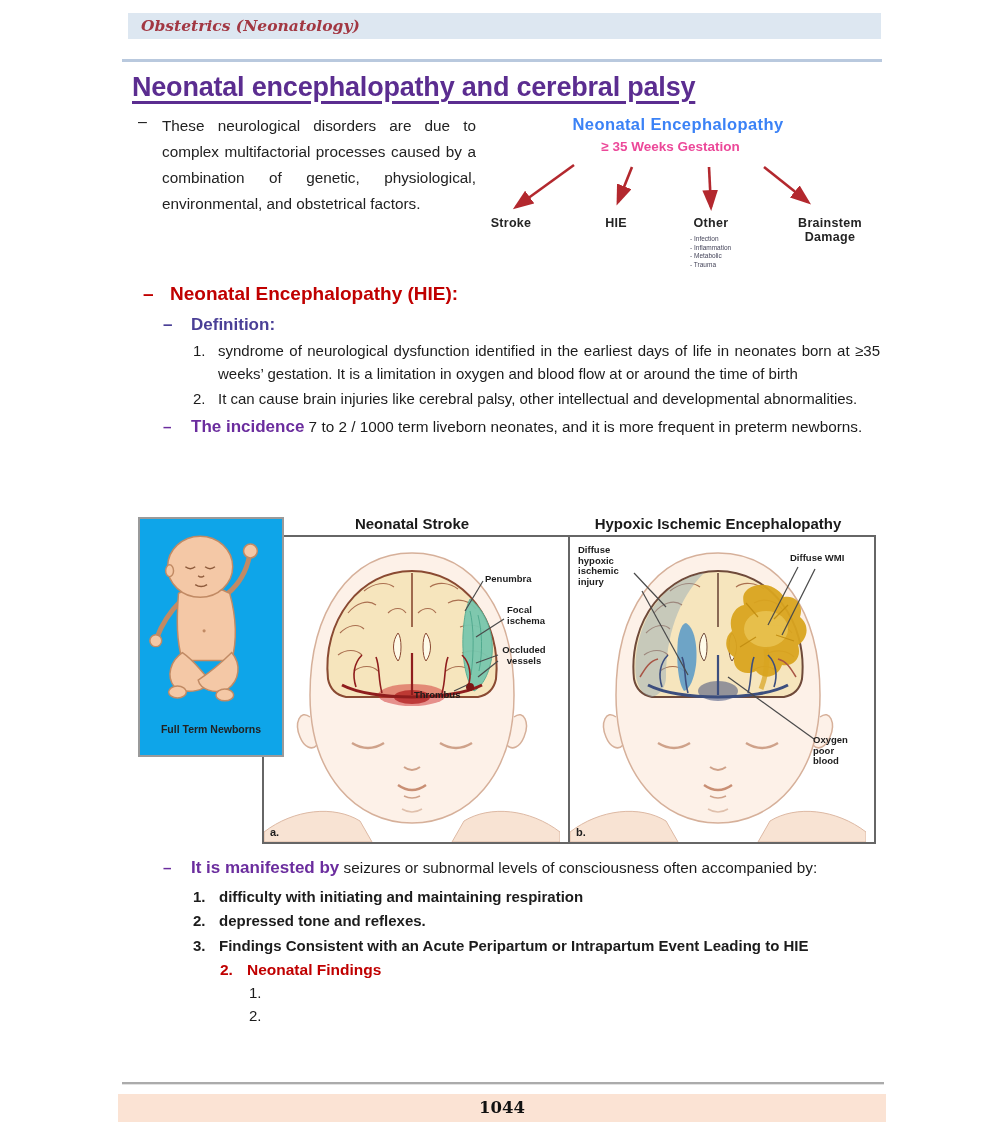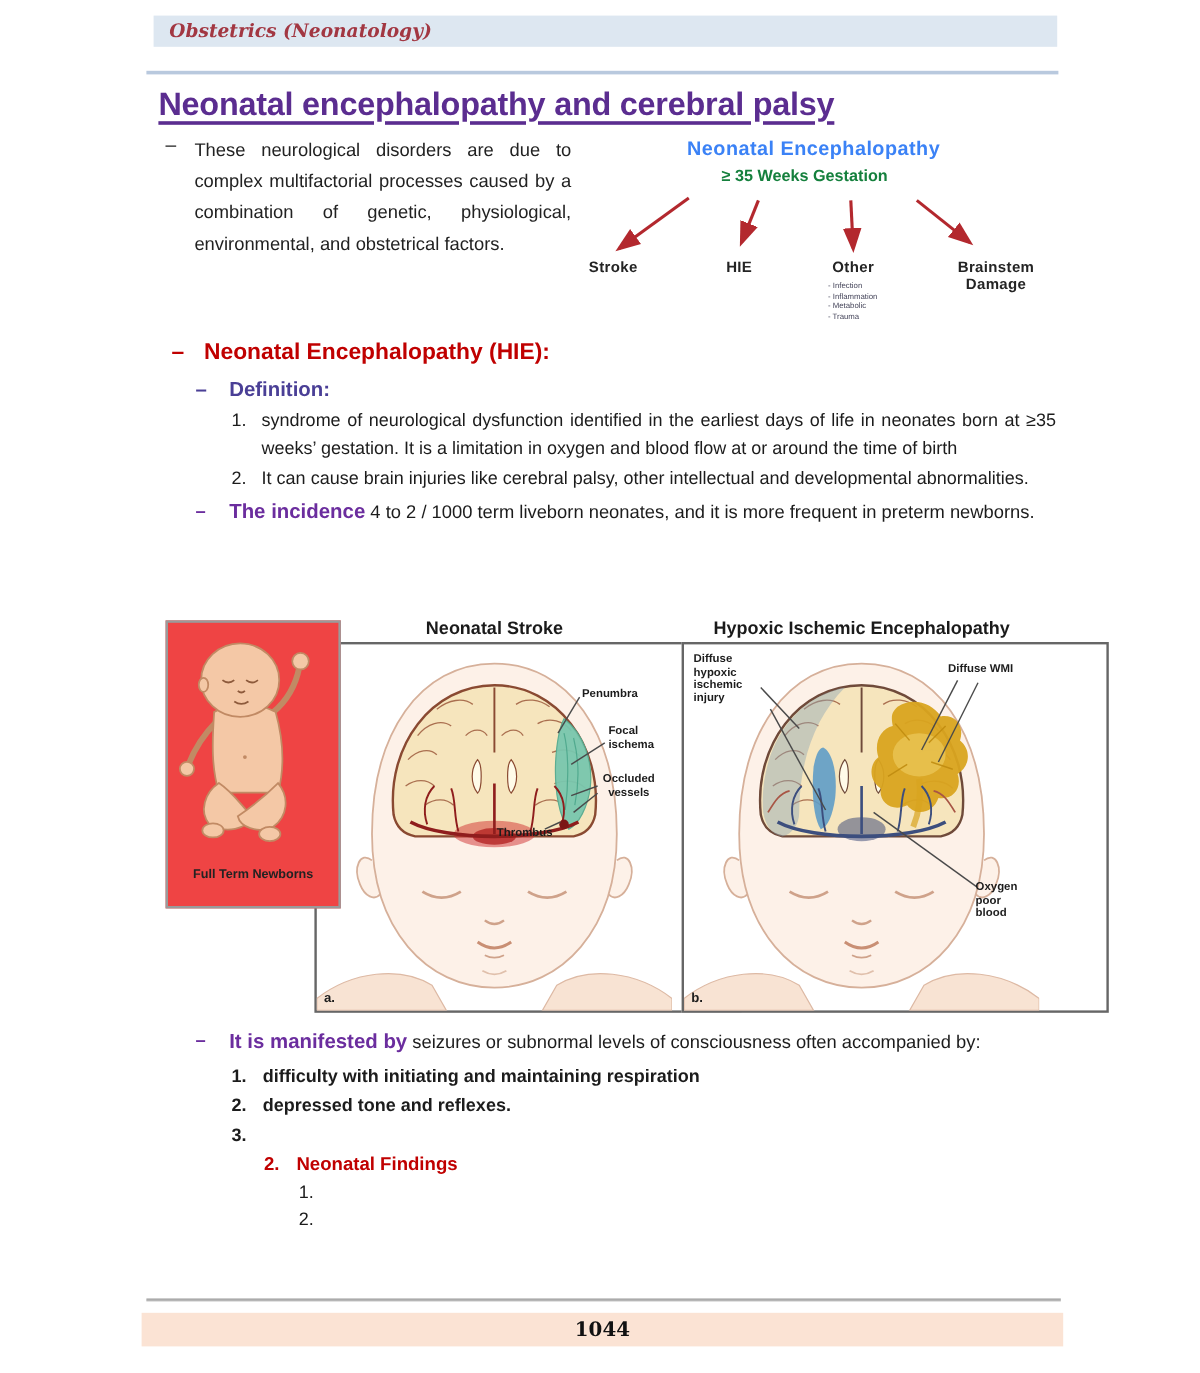--- a/index.html
+++ b/index.html
@@ -20,21 +20,21 @@
   .intro-row{position:absolute;left:132px;top:113px;width:748px;display:flex;}
   .intro-left{width:344px;display:flex;}
   .dash{width:30px;flex:0 0 auto;padding-left:6px;box-sizing:border-box;}
   .intro-text{flex:1;text-align:justify;font-size:15.3px;line-height:26px;color:#222;}
 
   
   .tree{position:relative;width:404px;height:158px;}
   .tree-title{position:absolute;left:0;right:0;top:2px;text-align:center;font-size:16.5px;
         font-weight:bold;color:#3b82f6;letter-spacing:0.4px;}
   .tree-subtitle{position:absolute;left:0;right:15px;top:26px;text-align:center;font-size:13.5px;
-        font-weight:600;color:#15803d;}
+        font-weight:600;color:#ec4899;}
   .tree-svg{position:absolute;left:0;top:0;width:404px;height:158px;}
   .branch{position:absolute;top:103px;text-align:center;font-size:12.5px;font-weight:bold;
         color:#242424;letter-spacing:0.3px;line-height:14px;}
   .branch.stroke{left:5px;width:60px;}
   .branch.hie{left:112px;width:56px;}
   .branch.other{left:205px;width:60px;}
   .branch.brainstem{left:310px;width:88px;}
   .other-list{position:absolute;left:214px;top:122px;font-size:6.5px;line-height:8.5px;color:#45455a;}
 
   
@@ -49,27 +49,27 @@
   .num{width:25px;flex:0 0 auto;}
   .num-text{flex:1;text-align:justify;}
   .lead-row{font-size:15.3px;line-height:23.5px;margin-top:5px;}
   .lead-row .dash{width:28px;padding-left:0;margin-left:31px;color:#6b2d9e;font-weight:bold;}
   .lead{color:#6b2d9e;font-weight:bold;font-size:17px;}
   .lead-body{flex:1;text-align:justify;color:#1c1c1c;}
 
   
   .figure{position:absolute;left:130px;top:509px;width:748px;height:347px;}
   .newborn-box{position:absolute;left:8px;top:8px;width:146px;height:240px;border:2px solid #9a9a9a;
-        background:#ef4444;z-index:2;box-sizing:border-box;}
+        background:#0ea5e9;z-index:2;box-sizing:border-box;}
   .newborn-box svg{display:block;margin:2px auto 0;}
   .newborn-caption{text-align:center;font-size:10.5px;font-weight:bold;color:#222;margin-top:2px;}
   .panel-title{position:absolute;top:6px;width:300px;text-align:center;font-size:15px;font-weight:bold;color:#1a1a1a;}
   .panel-title.left{left:132px;}
   .panel-title.right{left:438px;}
-  .panel{position:absolute;top:26px;width:356px;height:309px;border:2px solid #666;background:#fff;
+  .panel{position:absolute;top:26px;width:308px;height:309px;border:2px solid #666;background:#fff;
         box-sizing:border-box;z-index:1;}
   .panel.left{left:132px;}
   .panel.right{left:438px;}
   .panel svg{position:absolute;left:0;top:0;}
   .fig-label{position:absolute;font-size:9.5px;font-weight:600;line-height:10.5px;color:#1c1c1c;z-index:3;}
   .corner{position:absolute;left:6px;bottom:4px;font-size:11px;font-weight:bold;z-index:3;}
 
   
   .manifest{position:absolute;left:132px;top:856px;width:748px;}
   .bold-row{margin-left:61px;font-size:15px;font-weight:bold;line-height:23.5px;margin-top:1px;}
@@ -142,21 +142,21 @@
     <div class="row num-row">
       <span class="num">1.</span>
       <span class="num-text">syndrome of neurological dysfunction identified in the earliest days of life in neonates born at ≥35 weeks’ gestation. It is a limitation in oxygen and blood flow at or around the time of birth</span>
     </div>
     <div class="row num-row">
       <span class="num">2.</span>
       <span class="num-text">It can cause brain injuries like cerebral palsy, other intellectual and developmental abnormalities.</span>
     </div>
     <div class="row lead-row">
       <span class="dash">–</span>
-      <span class="lead-body"><span class="lead">The incidence</span><span> 4 to 2 / 1000 term liveborn neonates, and it is more frequent in preterm newborns.</span></span>
+      <span class="lead-body"><span class="lead">The incidence</span><span> 7 to 2 / 1000 term liveborn neonates, and it is more frequent in preterm newborns.</span></span>
     </div>
   </div>
 
   <div class="figure">
 
     <div class="newborn-box">
       <svg width="140" height="200" viewBox="0 0 142 200">
         <g stroke="#c18a64" stroke-width="1.5" fill="#f4c8a6">
           <path d="M88,72 C100,62 107,49 110,34" fill="none" stroke-width="5"></path>
           <circle cx="111" cy="29" r="7"></circle>
@@ -323,20 +323,21 @@
     <div class="row bold-row" style="margin-top:5px;">
       <span class="num">1.</span>
       <span>difficulty with initiating and maintaining respiration</span>
     </div>
     <div class="row bold-row">
       <span class="num">2.</span>
       <span>depressed tone and reflexes.</span>
     </div>
     <div class="row bold-row">
       <span class="num">3.</span>
+      <span>Findings Consistent with an Acute Peripartum or Intrapartum Event Leading to HIE</span>
     </div>
     <div class="row nf-row">
       <span class="num">2.</span>
       <span>Neonatal Findings</span>
     </div>
     <div class="row find-row">
       <span class="num">1.</span>
     </div>
     <div class="row find-row">
       <span class="num">2.</span>

